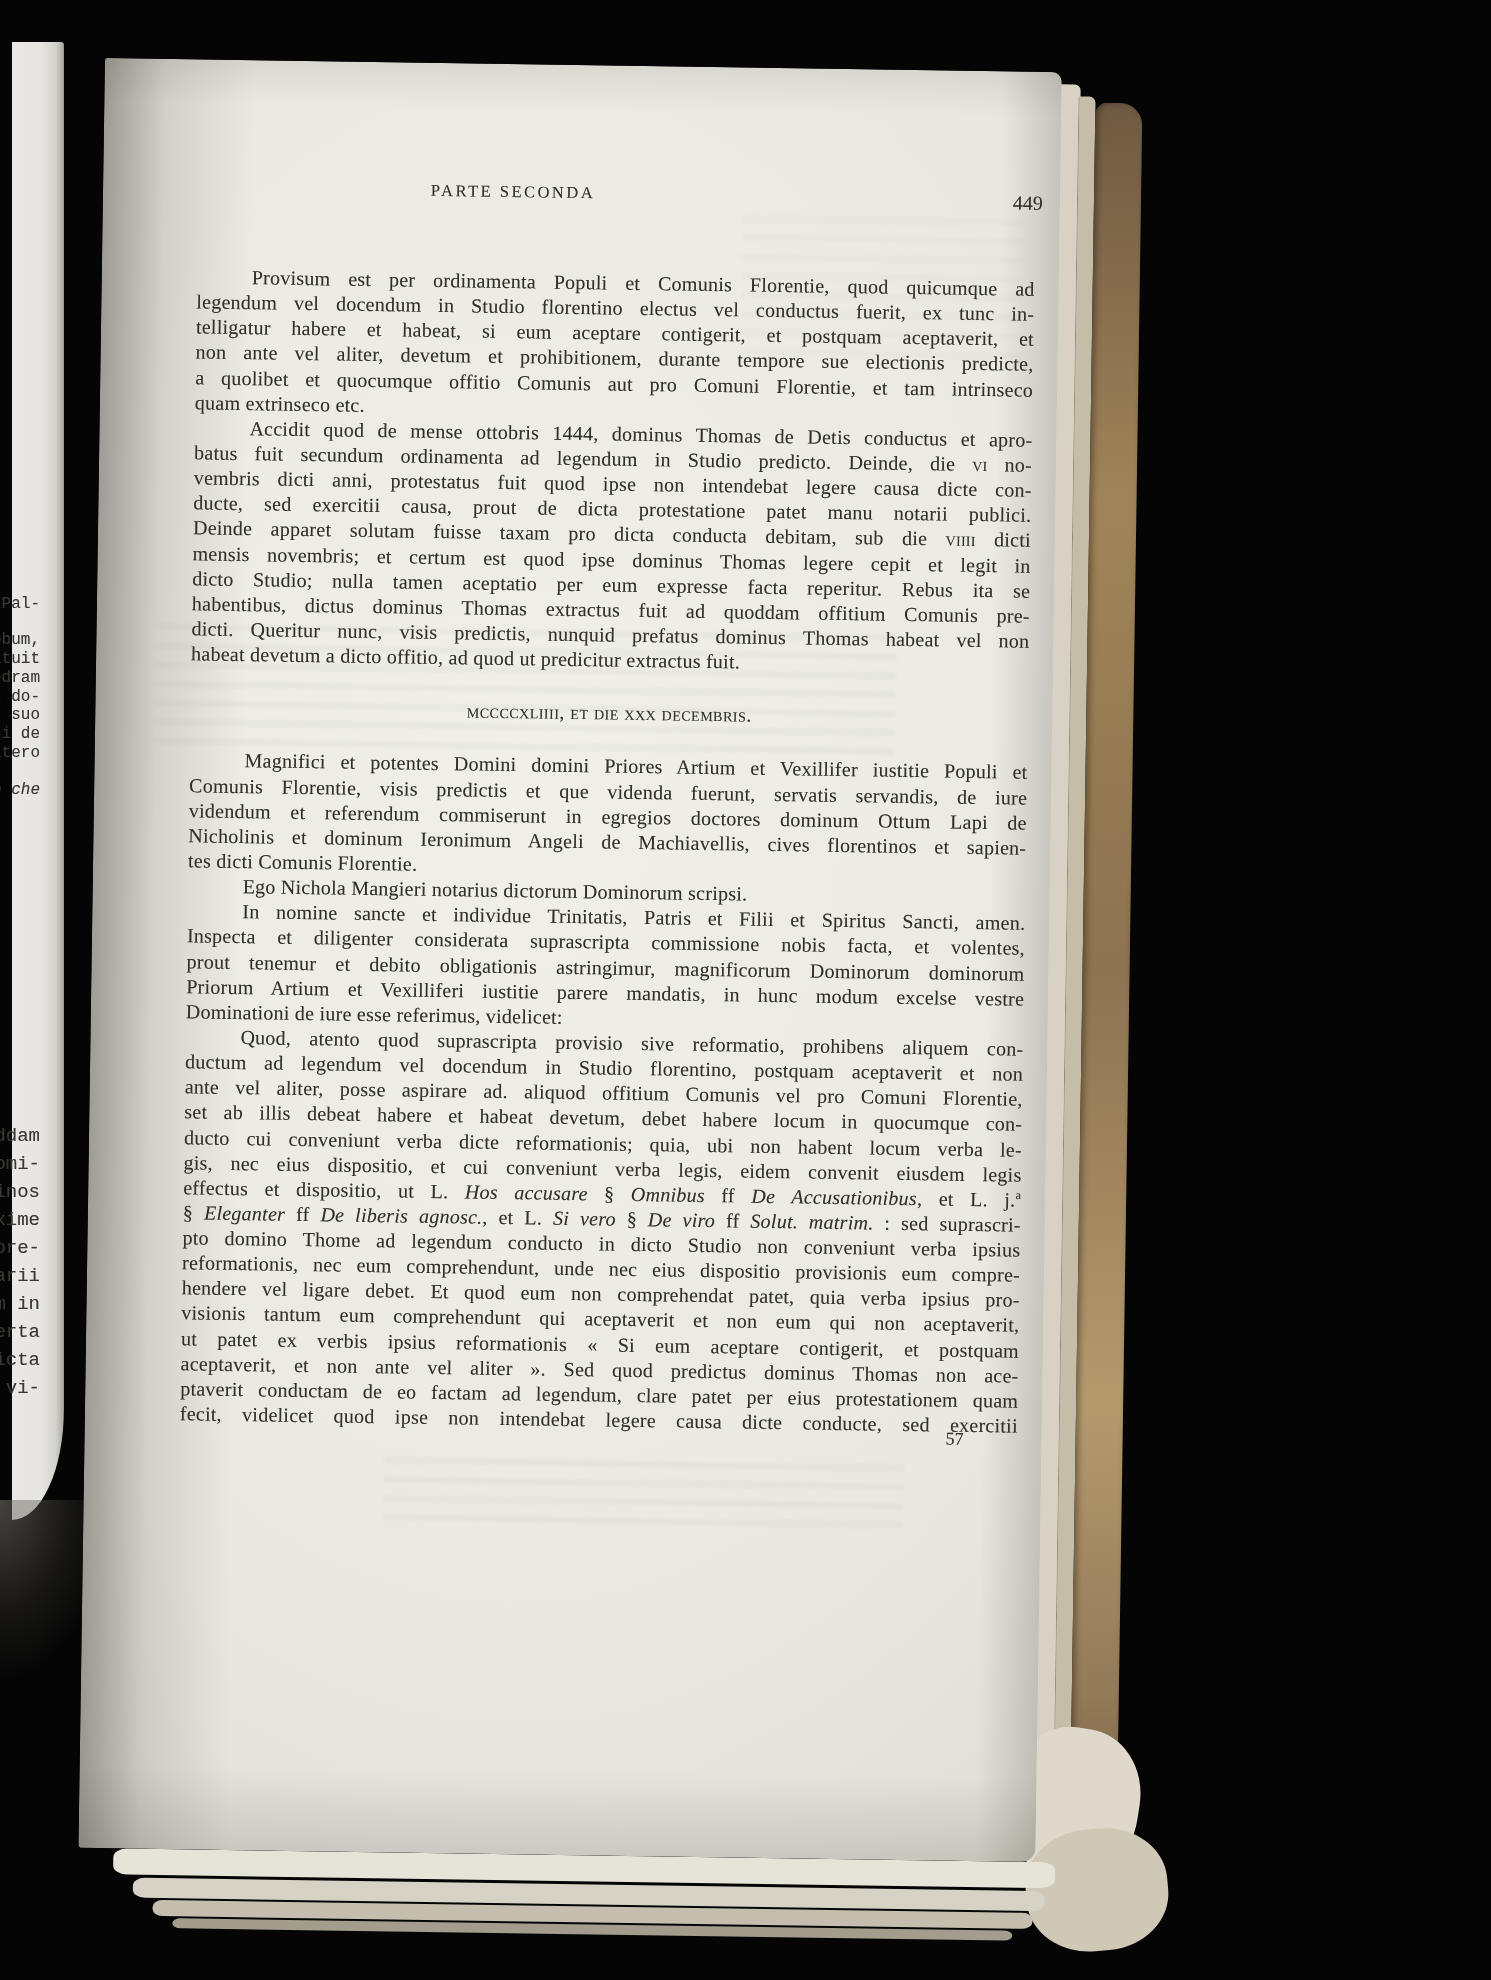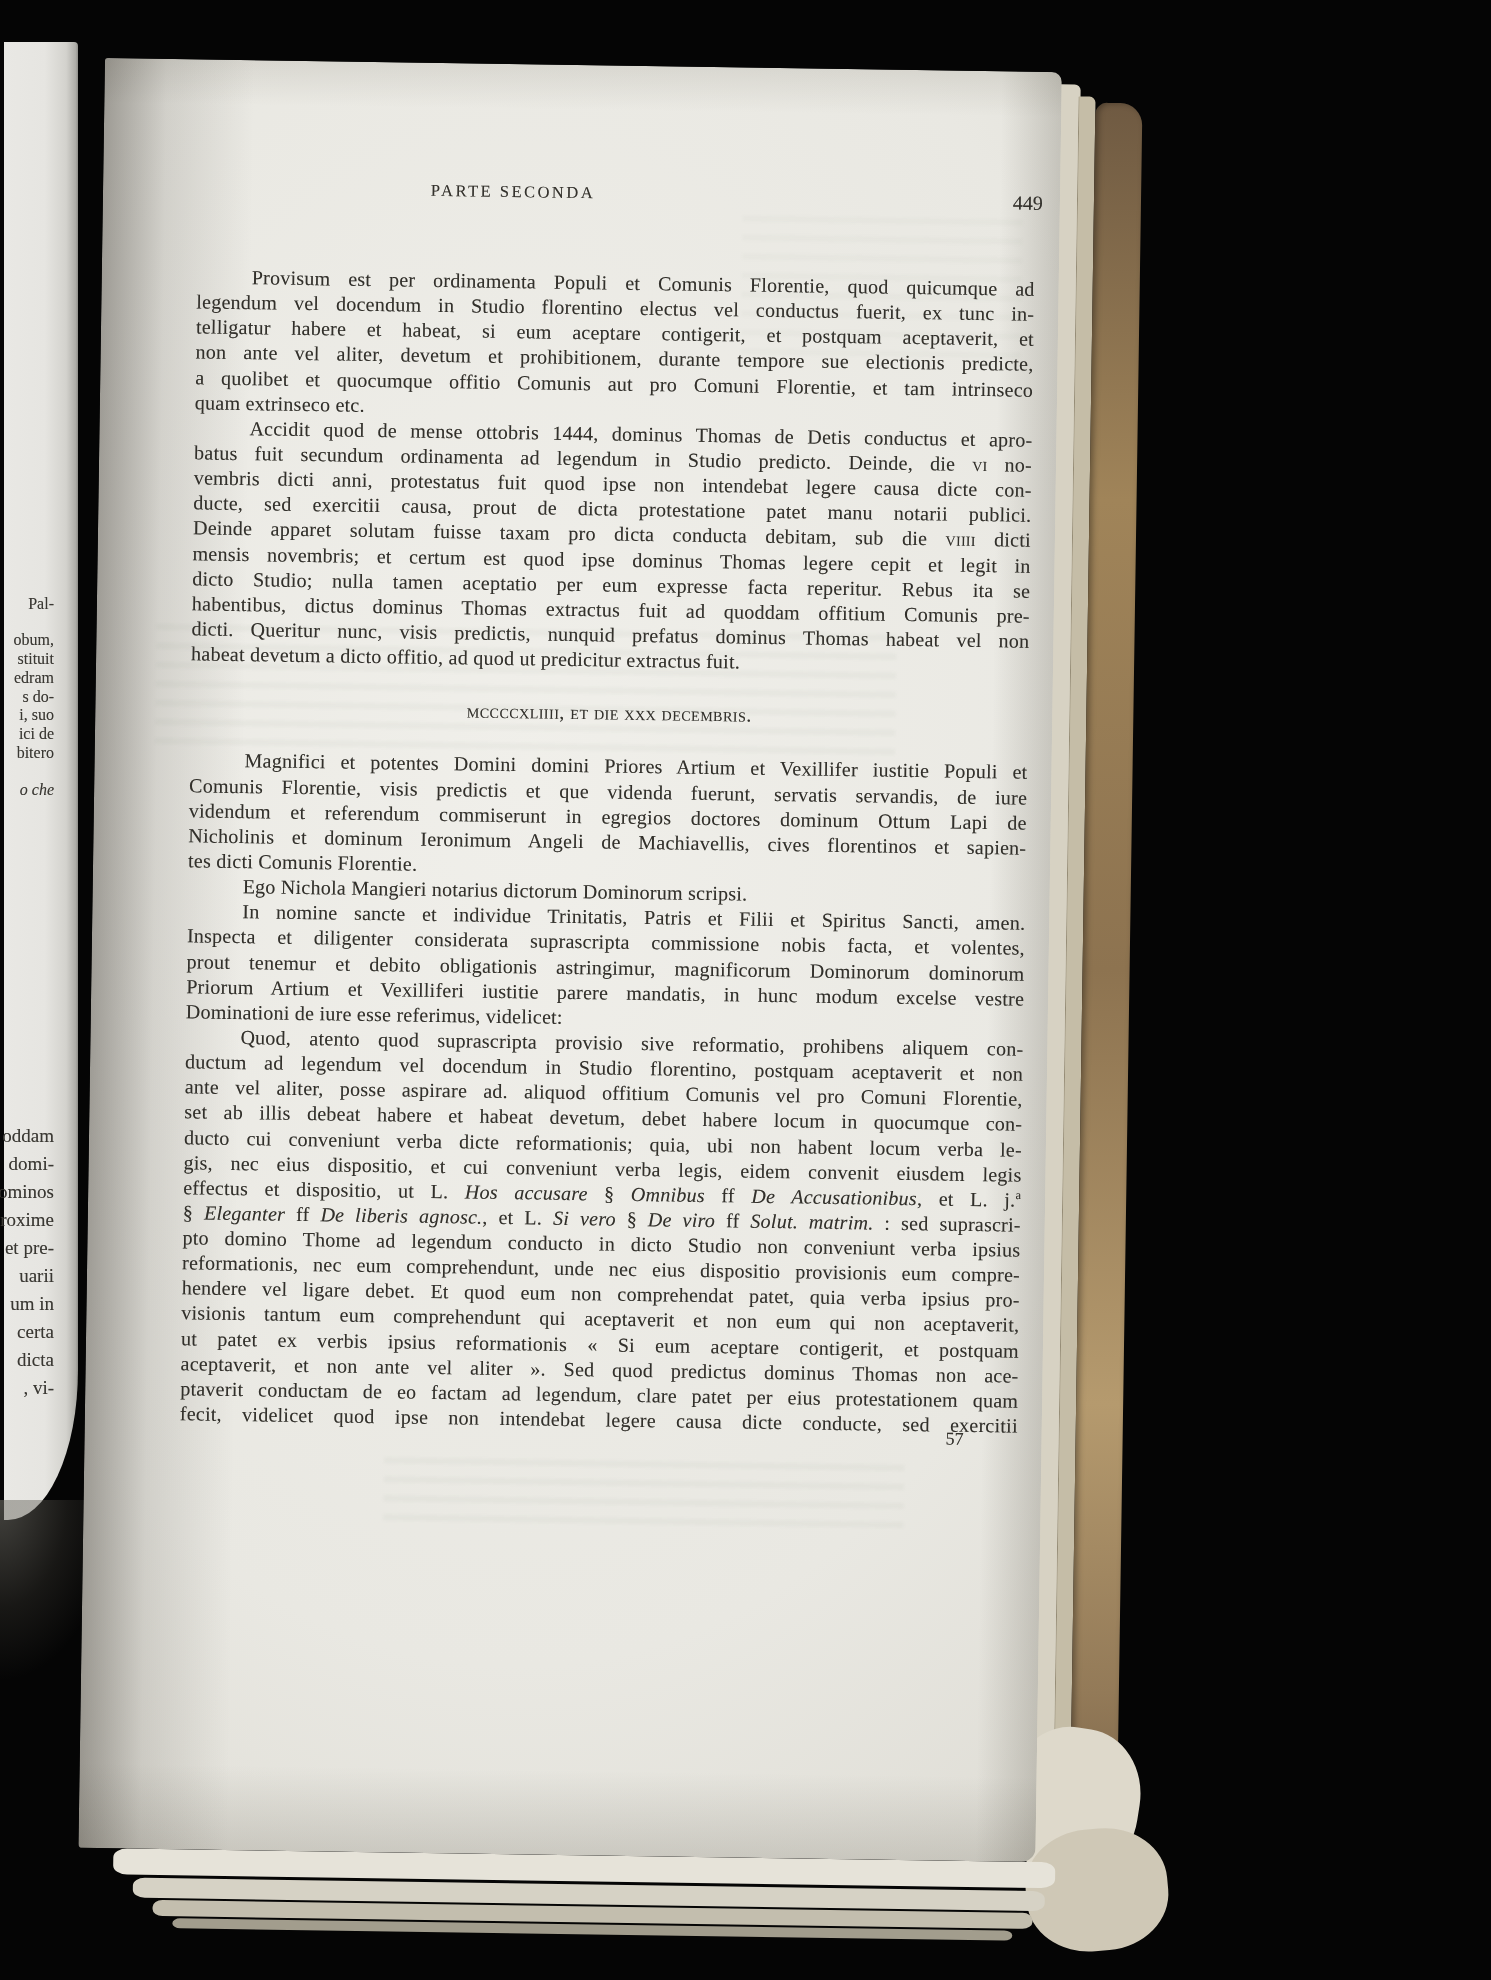--- a/index.html
+++ b/index.html
@@ -3,24 +3,25 @@
 <meta charset="utf-8">
 <style>
   html,body{margin:0;padding:0;}
   body{
     width:1491px;height:1980px;position:relative;overflow:hidden;
     background:#050505;
     font-family:"Liberation Serif","DejaVu Serif",serif;
   }
   
   .facing{
-    position:absolute;left:4px;top:42px;width:74px;height:1478px;
+    position:absolute;left:12px;top:42px;width:52px;height:1478px;
     background:linear-gradient(90deg,#e9e8e4 0%,#e6e5e1 55%,#d3d2cd 84%,#aeada8 97%,#8e8d88 100%);
     border-bottom-right-radius:70px 150px;
     border-top-right-radius:4px;
+    font-family:Liberation Mono, monospace;
   }
   .frag{
     position:absolute;right:24px;white-space:nowrap;
     color:#3a3833;font-size:19px;line-height:22px;
     text-shadow:0 0 0.5px rgba(55,52,45,.4);
   }
   .frag.sm{font-size:16px;line-height:18px;}
   .frag.it{font-style:italic;}
   .curl{
     position:absolute;left:0;top:1500px;width:150px;height:240px;

